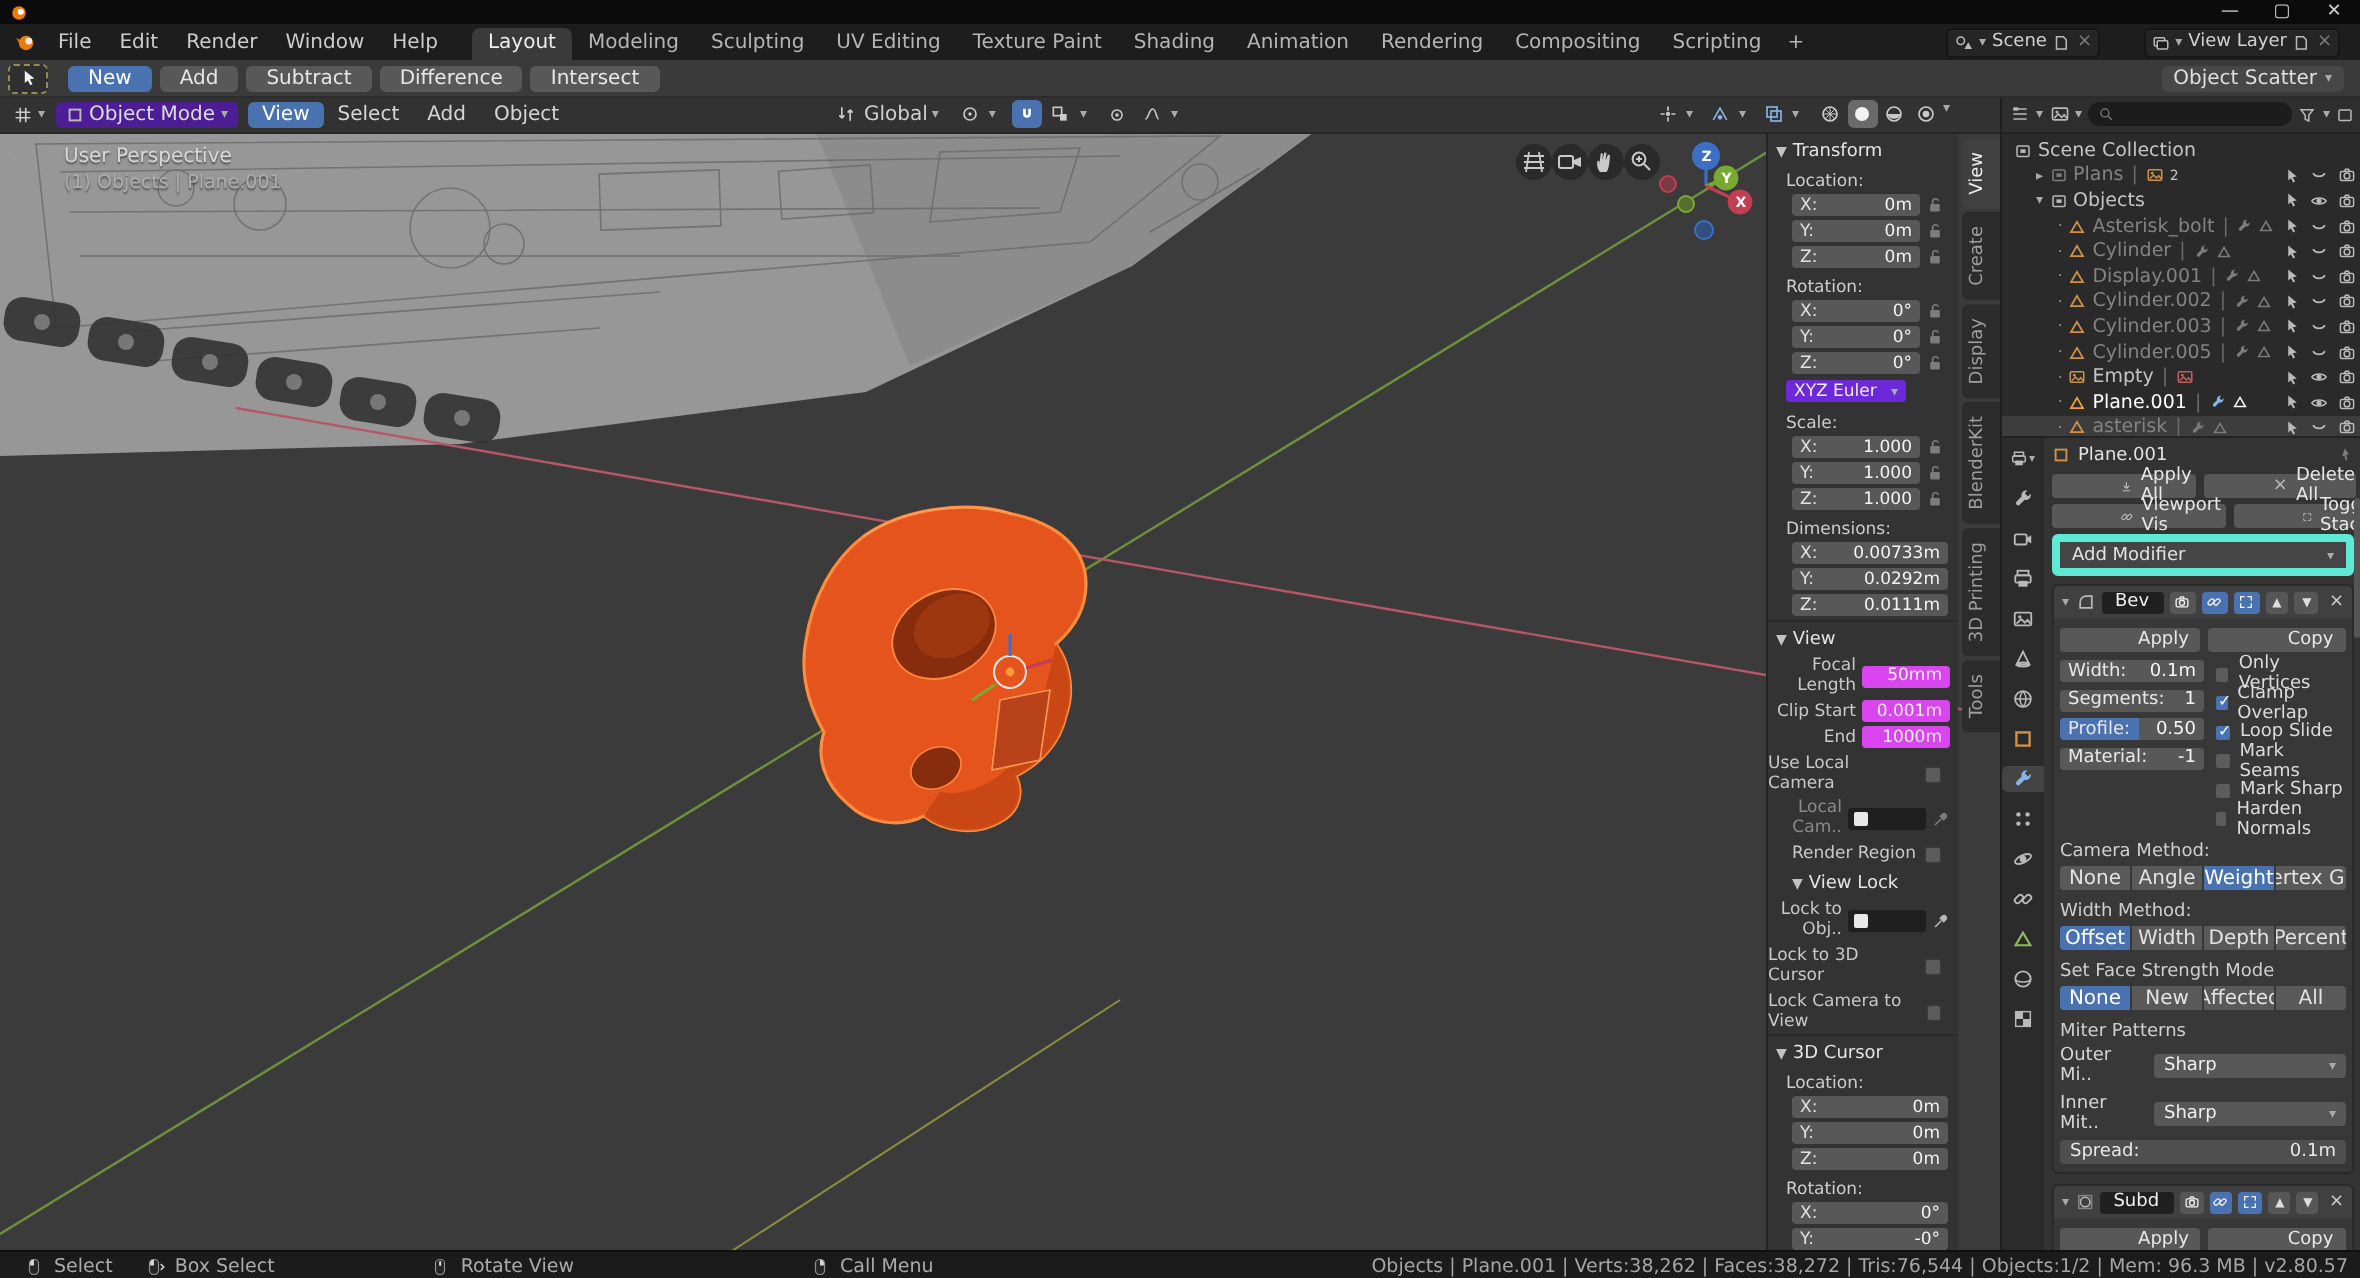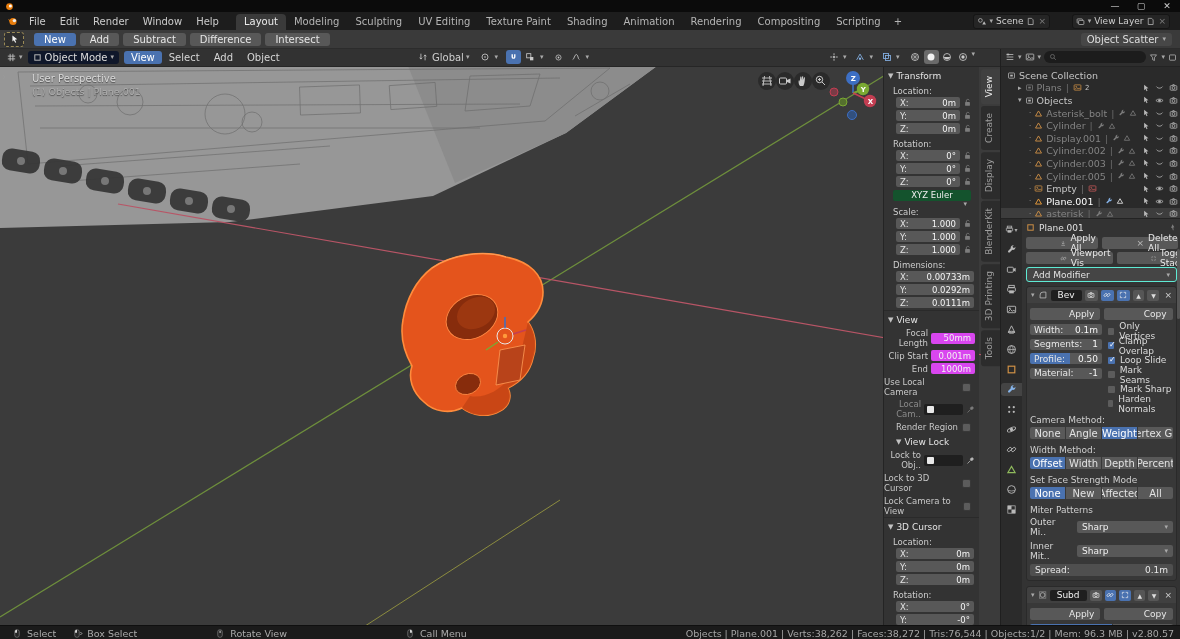--- a/index.html
+++ b/index.html
@@ -21,21 +21,21 @@
   .toolrow{top:30px;height:18px;background:#3a3a3a;z-index:40;border-bottom:1px solid #2c2c2c;}
   .cursor-tool{width:18px;height:13px;margin-left:4px;border:1px dashed #9a8a56;border-radius:3px;background:#2f2f2f;
      display:flex;align-items:center;justify-content:center;}
   .tbtn{height:13px;background:#585858;border-radius:3px;color:#e6e6e6;display:flex;align-items:center;justify-content:center;
      padding:0 10px;margin-left:4px;}
   .tbtn.on{background:var(--accent);color:#fff;}
   .scatter{position:absolute;right:8px;height:13px;background:#474747;border-radius:3px;display:flex;align-items:center;
      gap:4px;padding:0 6px;color:#dedede;}
   
   .vphead{top:48px;height:18px;width:1000px;background:#323232;z-index:30;border-bottom:1px solid #262626;}
-  .dd{height:13px;background:#0f172a;border-radius:3px;display:flex;align-items:center;gap:3px;padding:0 5px;color:#dcdcdc;}
+  .dd{height:13px;background:#4c1d95;border-radius:3px;display:flex;align-items:center;gap:3px;padding:0 5px;color:#dcdcdc;}
   .hmenu{padding:1px 7px;border-radius:3px;color:#d6d6d6;}
   .hmenu.on{background:var(--accent);color:#fff;}
   .hgroup{display:flex;align-items:center;gap:2px;}
   .hic{display:flex;align-items:center;justify-content:center;width:15px;height:14px;color:#c9c9c9;}
   .hic.bluebg{background:var(--accent);border-radius:3px;color:#fff;}
   .hic.onbg{background:#6a6a6a;border-radius:3px;}
   .car{font-size:7px;color:#aaa;}
   
   .viewport{position:absolute;top:66px;left:0;width:1000px;height:559px;background:#3b3b3b;overflow:hidden;}
   .overlaytxt{position:absolute;left:32px;top:7px;color:#d8d8d8;font-size:10px;text-shadow:0 1px 1px rgba(0,0,0,.5);}
@@ -45,21 +45,21 @@
   .npanel{position:absolute;top:0;right:21px;bottom:0;width:95px;background:#333333;border-left:1px solid #242424;
      font-size:8.5px;color:#c8c8c8;overflow:hidden;}
   .phead{display:flex;align-items:center;gap:3px;padding:4px 4px 2px 4px;color:#e4e4e4;font-size:9px;border-top:1px solid #2a2a2a;}
   .phead .exp{font-size:7px;color:#c2c2c2;}
   .plabel{padding:3px 0 1px 9px;color:#cdcdcd;}
   .nrow{display:flex;align-items:center;padding:0 3px 2px 12px;gap:3px;}
   .nfield{height:11px;background:#585858;border-radius:2px;display:flex;align-items:center;padding:0 4px;width:56px;}
   .nfield.wide{width:70px;}
   .nfield .lab{color:#e2e2e2;}
   .nfield .val{margin-left:auto;color:#f4f4f4;}
-  .ndd{height:11px;background:#14532d;border-radius:2px;display:flex;align-items:center;padding:0 4px;margin:1px 8px 3px 9px;color:#eee;flex-direction:column;}
+  .ndd{height:11px;background:#6d28d9;border-radius:2px;display:flex;align-items:center;padding:0 4px;margin:1px 26px 3px 9px;color:#eee;}
   .ndd .car{margin-left:auto;}
   .vrow{display:flex;align-items:center;gap:3px;padding:1px 4px 1px 4px;}
   .vlab{flex:1;text-align:right;color:#c9c9c9;}
   .vfield{width:36px;height:11px;background:#d946ef;border-radius:2px;display:flex;align-items:center;justify-content:flex-end;padding:0 4px;color:#f2f2f2;}
   .chkrow{display:flex;justify-content:flex-end;align-items:center;gap:4px;padding:2px 8px 1px 0;}
   .chk{width:9px;height:9px;background:#5c5c5c;border:1px solid #383838;border-radius:2px;box-sizing:border-box;position:relative;}
   .chk.on{background:var(--accent);}
   .chk.on::after{content:"✓";position:absolute;left:1px;top:-2px;font-size:8px;color:#fff;}
   .dimlab{color:#8b8b8b;}
   .darkfield{height:11px;background:#1f1f1f;border-radius:2px;display:flex;align-items:center;padding:0 3px;flex:1;}
@@ -85,21 +85,21 @@
      border-top:1px solid #232323;font-size:9px;overflow:hidden;}
   .picons{position:absolute;left:0;top:0;bottom:0;width:21px;background:#2b2b2b;display:flex;flex-direction:column;
      align-items:center;padding-top:4px;gap:7px;}
   .picon{width:17px;height:13px;display:flex;align-items:center;justify-content:center;color:#9e9e9e;}
   .picon.on{background:#444444;border-radius:3px 0 0 3px;color:#9cc1e8;width:21px;}
   .pcontent{position:absolute;left:21px;right:0;top:0;bottom:0;background:#333333;padding:0 4px;overflow:hidden;}
   .bcrow{display:flex;align-items:center;gap:4px;height:17px;color:#e2e2e2;}
   .btnrow{display:flex;gap:4px;margin:1px 0 3px 0;}
   .pbtn{flex:1;height:12px;background:#585858;border-radius:2px;display:flex;align-items:center;justify-content:center;
      gap:4px;color:#e8e8e8;padding-left:34px;}
-  .addmod{height:13px;background:#454545;border:1px solid #5eead4;border-radius:3px;display:flex;align-items:center;
+  .addmod{height:13px;background:#454545;border:4px solid #5eead4;border-radius:3px;display:flex;align-items:center;
      padding:0 6px;color:#e2e2e2;margin-bottom:4px;}
   .addmod .car{margin-left:auto;}
   .mblock{background:#383838;border:1px solid #2a2a2a;border-radius:3px;margin-bottom:5px;padding-bottom:4px;}
   .mhead{display:flex;align-items:center;gap:3px;height:16px;background:#404040;border-radius:3px 3px 0 0;padding:0 4px;}
   .mname{background:#1f1f1f;border-radius:2px;color:#f0f0f0;padding:0 7px;height:11px;line-height:11px;}
   .mtog{width:13px;height:11px;background:var(--accent);border-radius:2px;display:flex;align-items:center;justify-content:center;color:#fff;}
   .mtog.gray{background:#565656;color:#ddd;}
   .sbtn{width:12px;height:11px;background:#565656;border-radius:2px;text-align:center;line-height:11px;font-size:6px;color:#ddd;}
   .mx{margin-left:2px;color:#cfcfcf;}
   .cols{display:flex;gap:5px;padding:0 3px;}

